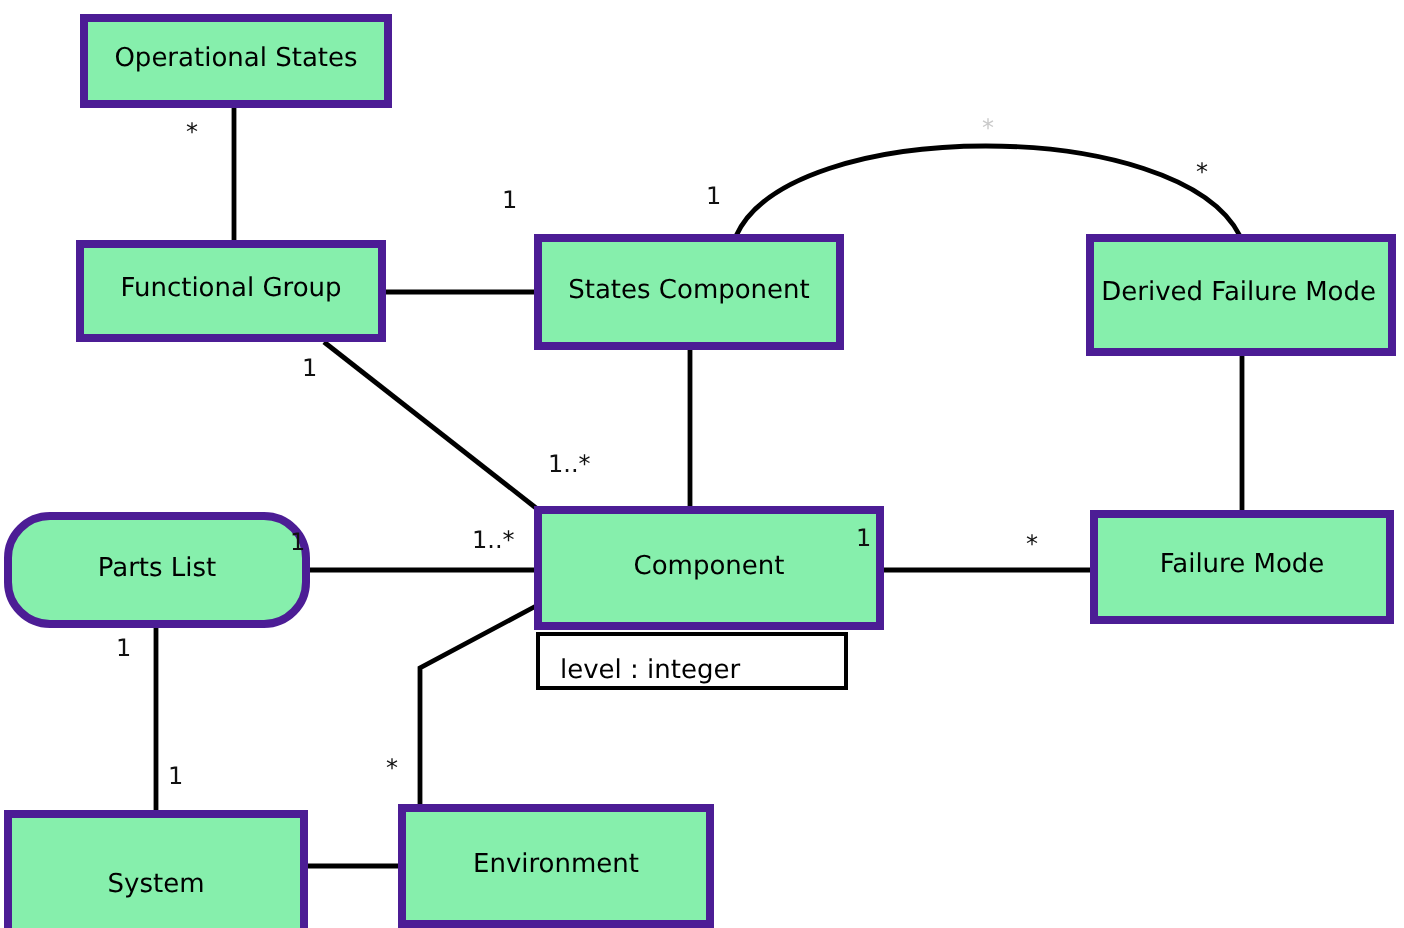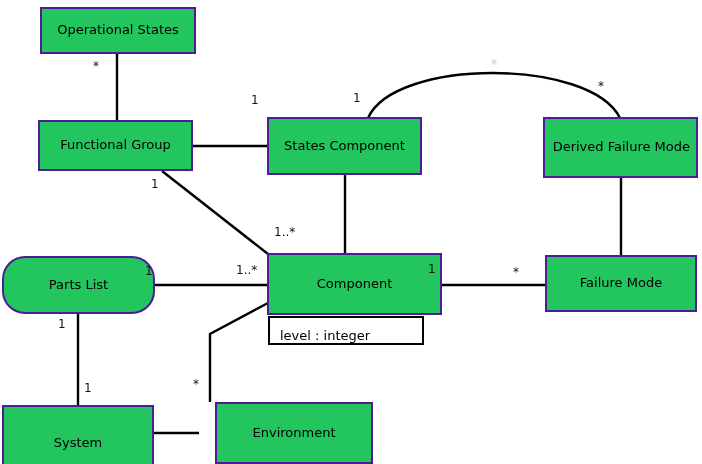--- a/index.html
+++ b/index.html
@@ -19,22 +19,22 @@
     position: absolute;
     left: 0;
     top: 0;
     width: 702px;
     height: 464px;
     pointer-events: none;
   }
   .uml-class {
     position: absolute;
     box-sizing: border-box;
-    background: #22c55e;
-    border: 2px solid #4c1d95;
+    background: #86efac;
+    border: 4px solid #4c1d95;
     display: flex;
     flex-direction: column;
   }
   .class-name {
     flex: 1 1 auto;
     display: flex;
     align-items: center;
     justify-content: center;
     font-size: 13px;
     color: #000000;
@@ -122,21 +122,21 @@
   </div>
 
   <div class="uml-class" style="left:545px; top:255px; width:152px; height:57px;">
     <div class="class-name">Failure Mode</div>
   </div>
 
   <div class="uml-class" style="left:2px; top:405px; width:152px; height:76px;">
     <div class="class-name">System</div>
   </div>
 
-  <div class="uml-class" style="left:215px; top:402px; width:158px; height:62px;">
+  <div class="uml-class" style="left:199px; top:402px; width:158px; height:62px;">
     <div class="class-name">Environment</div>
   </div>
 
   <div id="mult-layer">
       <span class="mult" style="left: 93px; top: 60px;">*</span>
       <span class="mult" style="left: 251px; top: 94px;">1</span>
       <span class="mult" style="left: 151px; top: 178px;">1</span>
       <span class="mult" style="left: 274px; top: 226px;">1..*</span>
       <span class="mult" style="left: 353px; top: 92px;">1</span>
       <span class="mult faint" style="left: 491px; top: 58px;">*</span>

